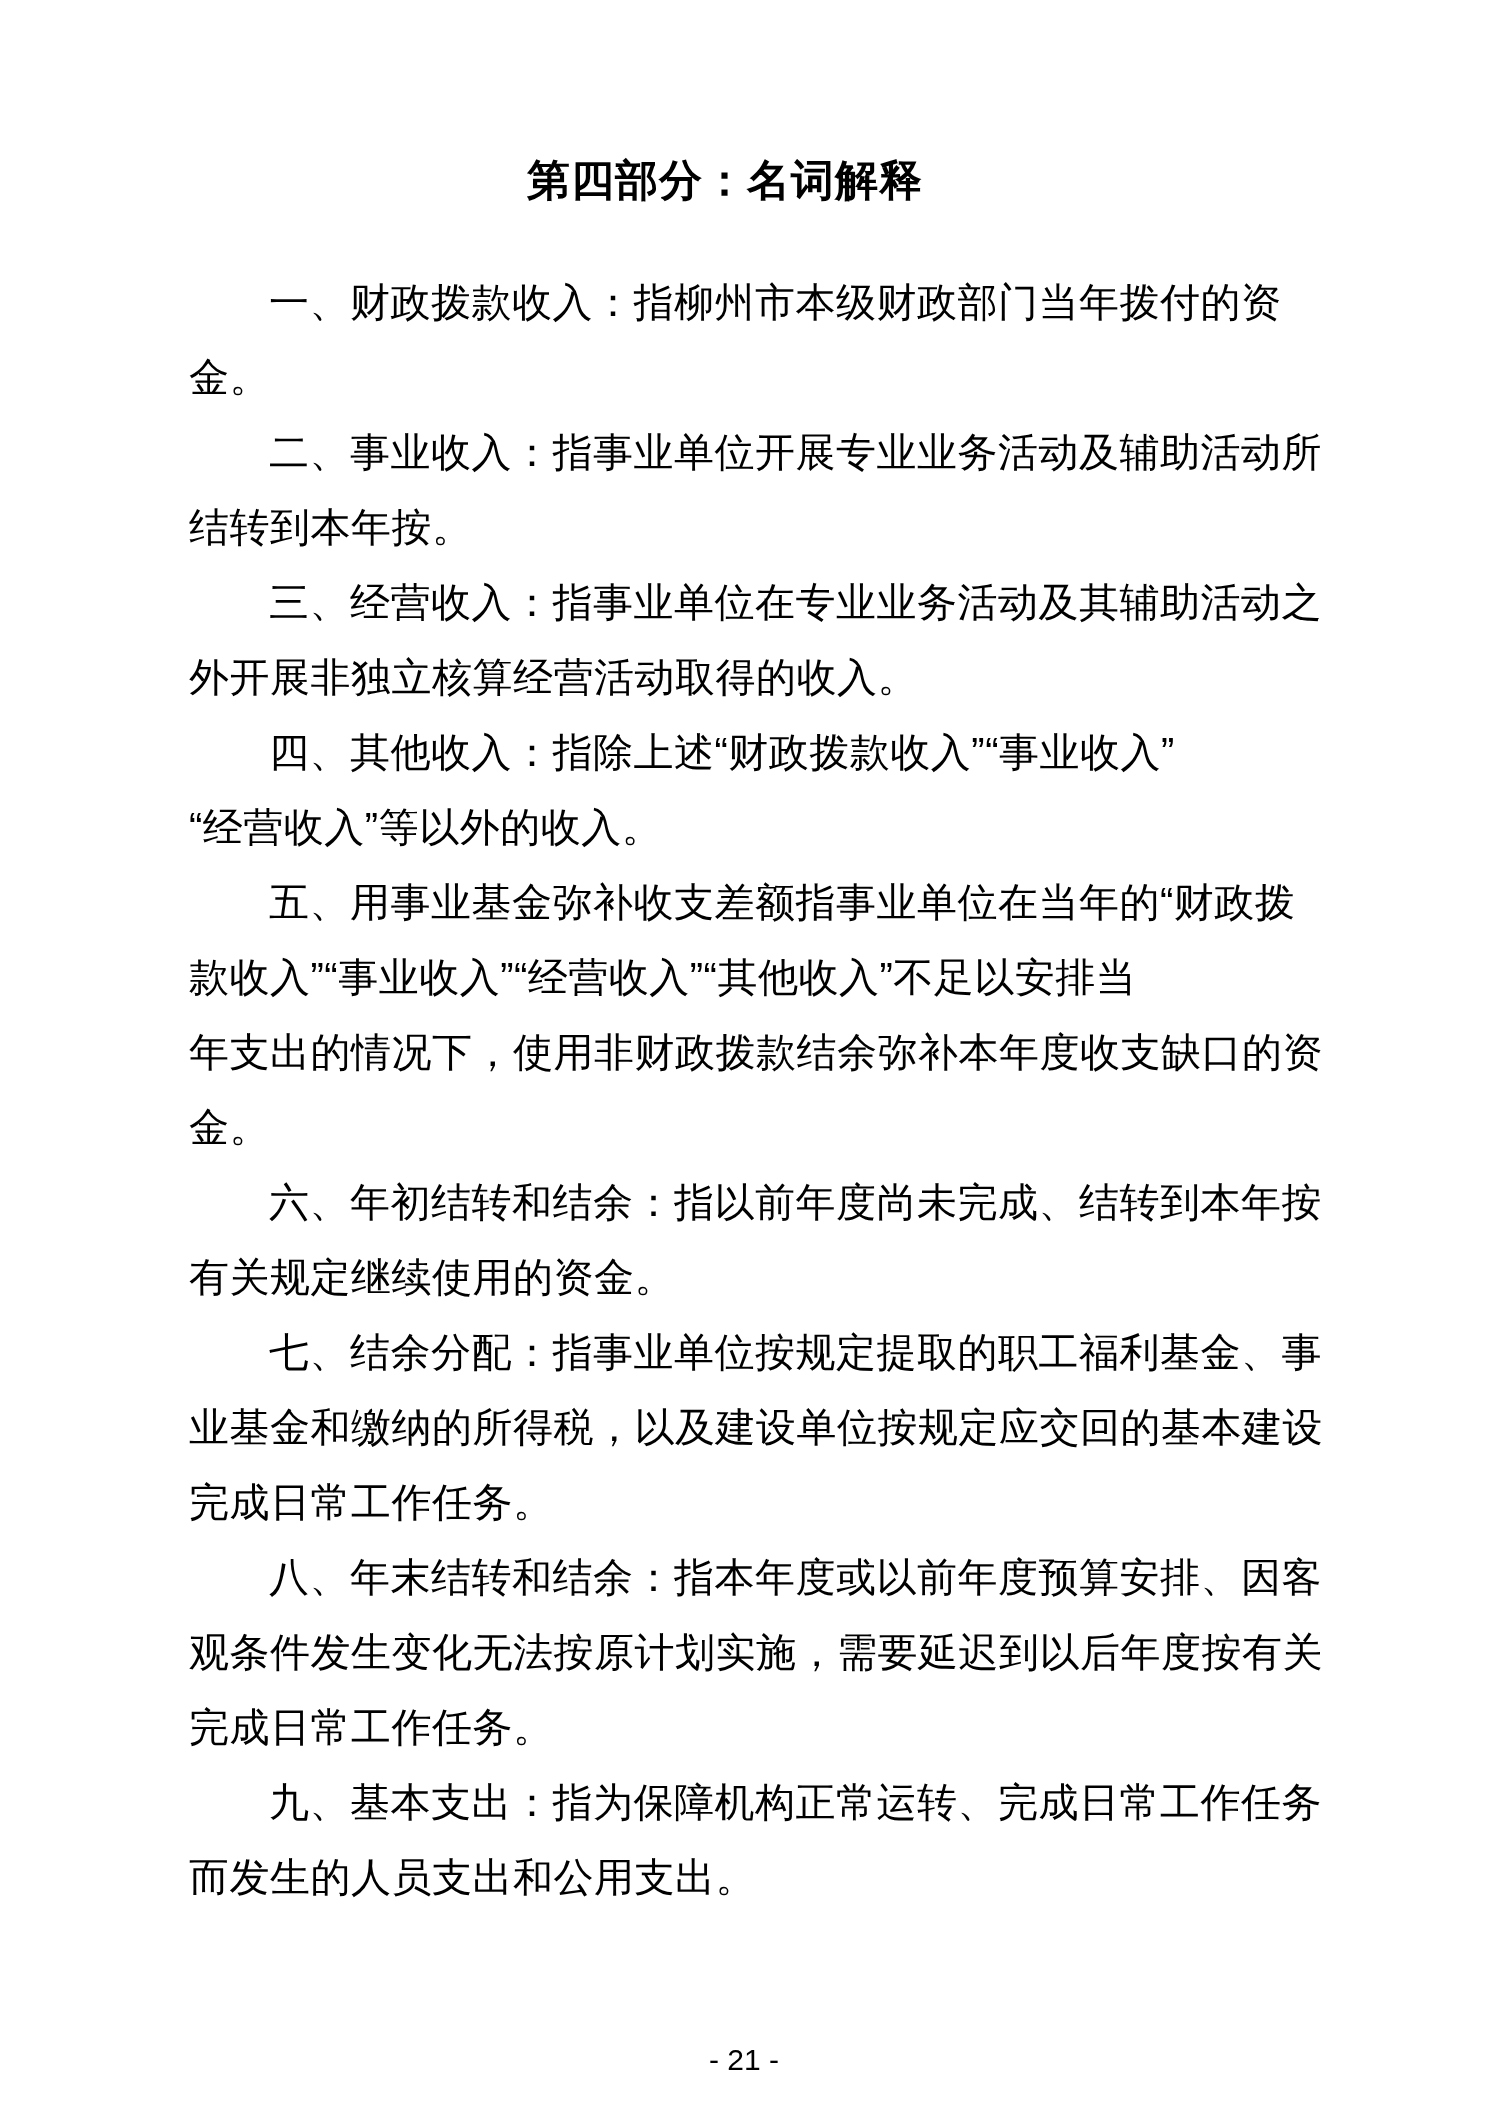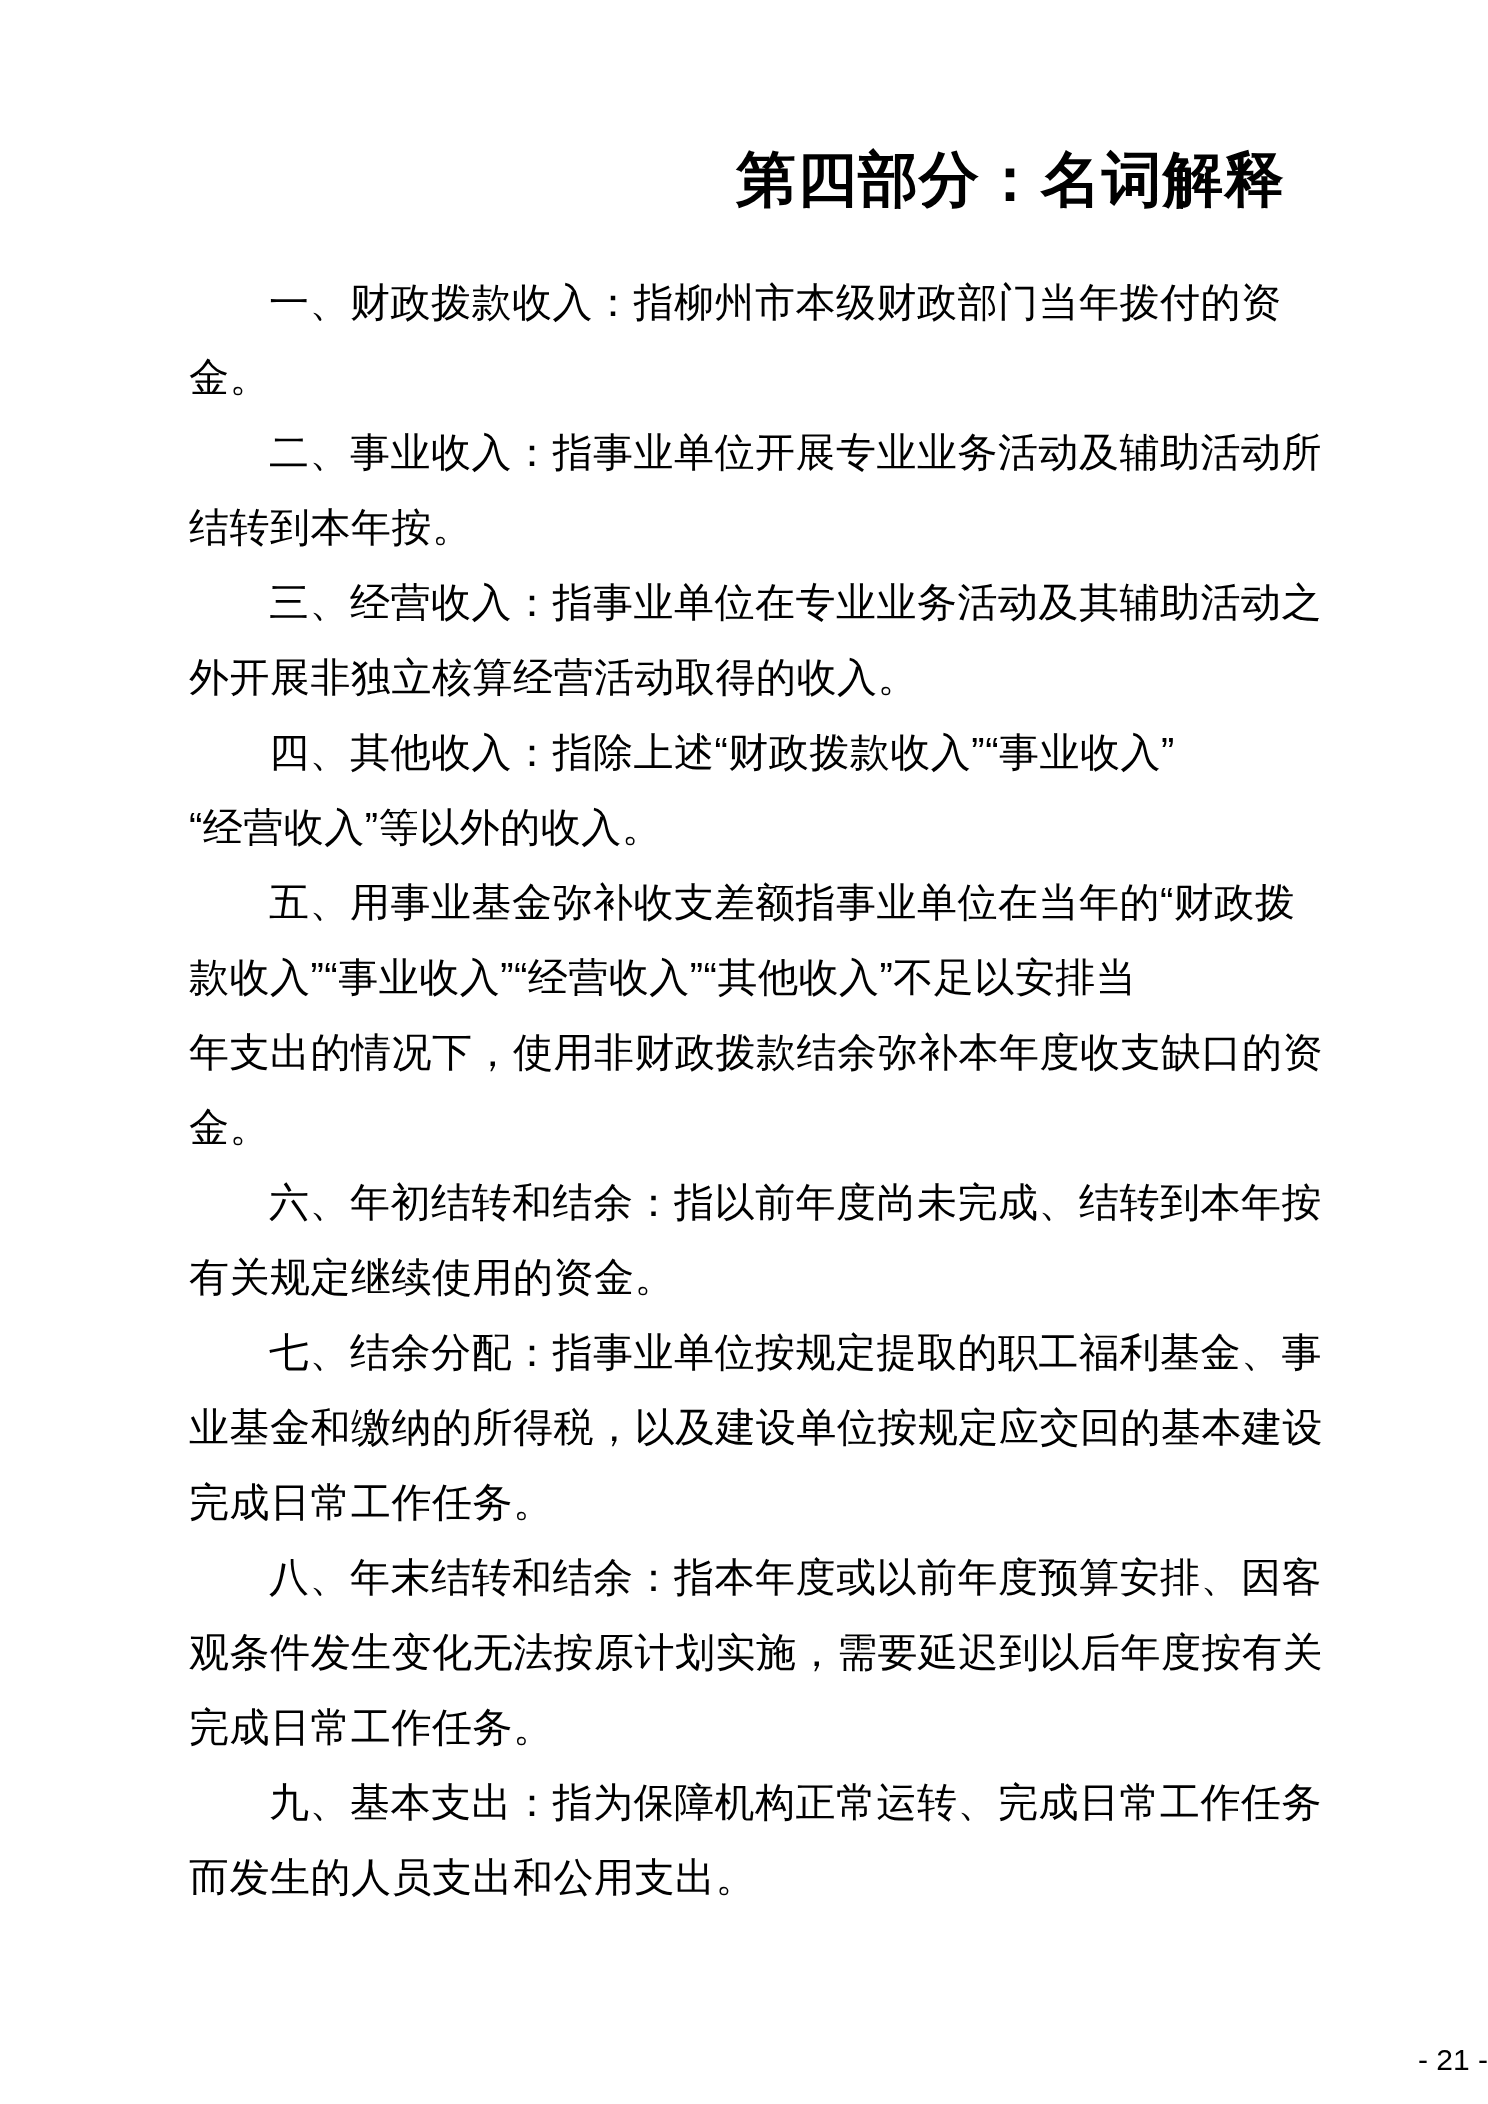--- a/index.html
+++ b/index.html
@@ -15,22 +15,22 @@
     overflow: hidden;
     font-family: "Liberation Sans", "DejaVu Sans", sans-serif;
     color: #000000;
   }
   .doc-title {
     position: absolute;
     top: 140px;
     left: 165px;
     width: 1120px;
     margin: 0;
-    text-align: right;
-    font-size: 60px;
+    text-align: center;
+    font-size: 43px;
     line-height: 80px;
     font-weight: 700;
     letter-spacing: 1px;
     color: #000000;
   }
   .body-text {
     position: absolute;
     top: 265px;
     left: 165px;
     width: 1170px;
@@ -45,21 +45,21 @@
     margin-left: 24px;
   }
   .body-line.indent {
     padding-left: 80px;
   }
   .page-number {
     position: absolute;
     top: 2040px;
     left: 0;
     width: 1488px;
-    text-align: right;
+    text-align: center;
     font-size: 30px;
     line-height: 40px;
     color: #000000;
   }
 </style>
 </head>
 <body>
 
 <div class="page">
   <h1 class="doc-title">第四部分：名词解释</h1>

